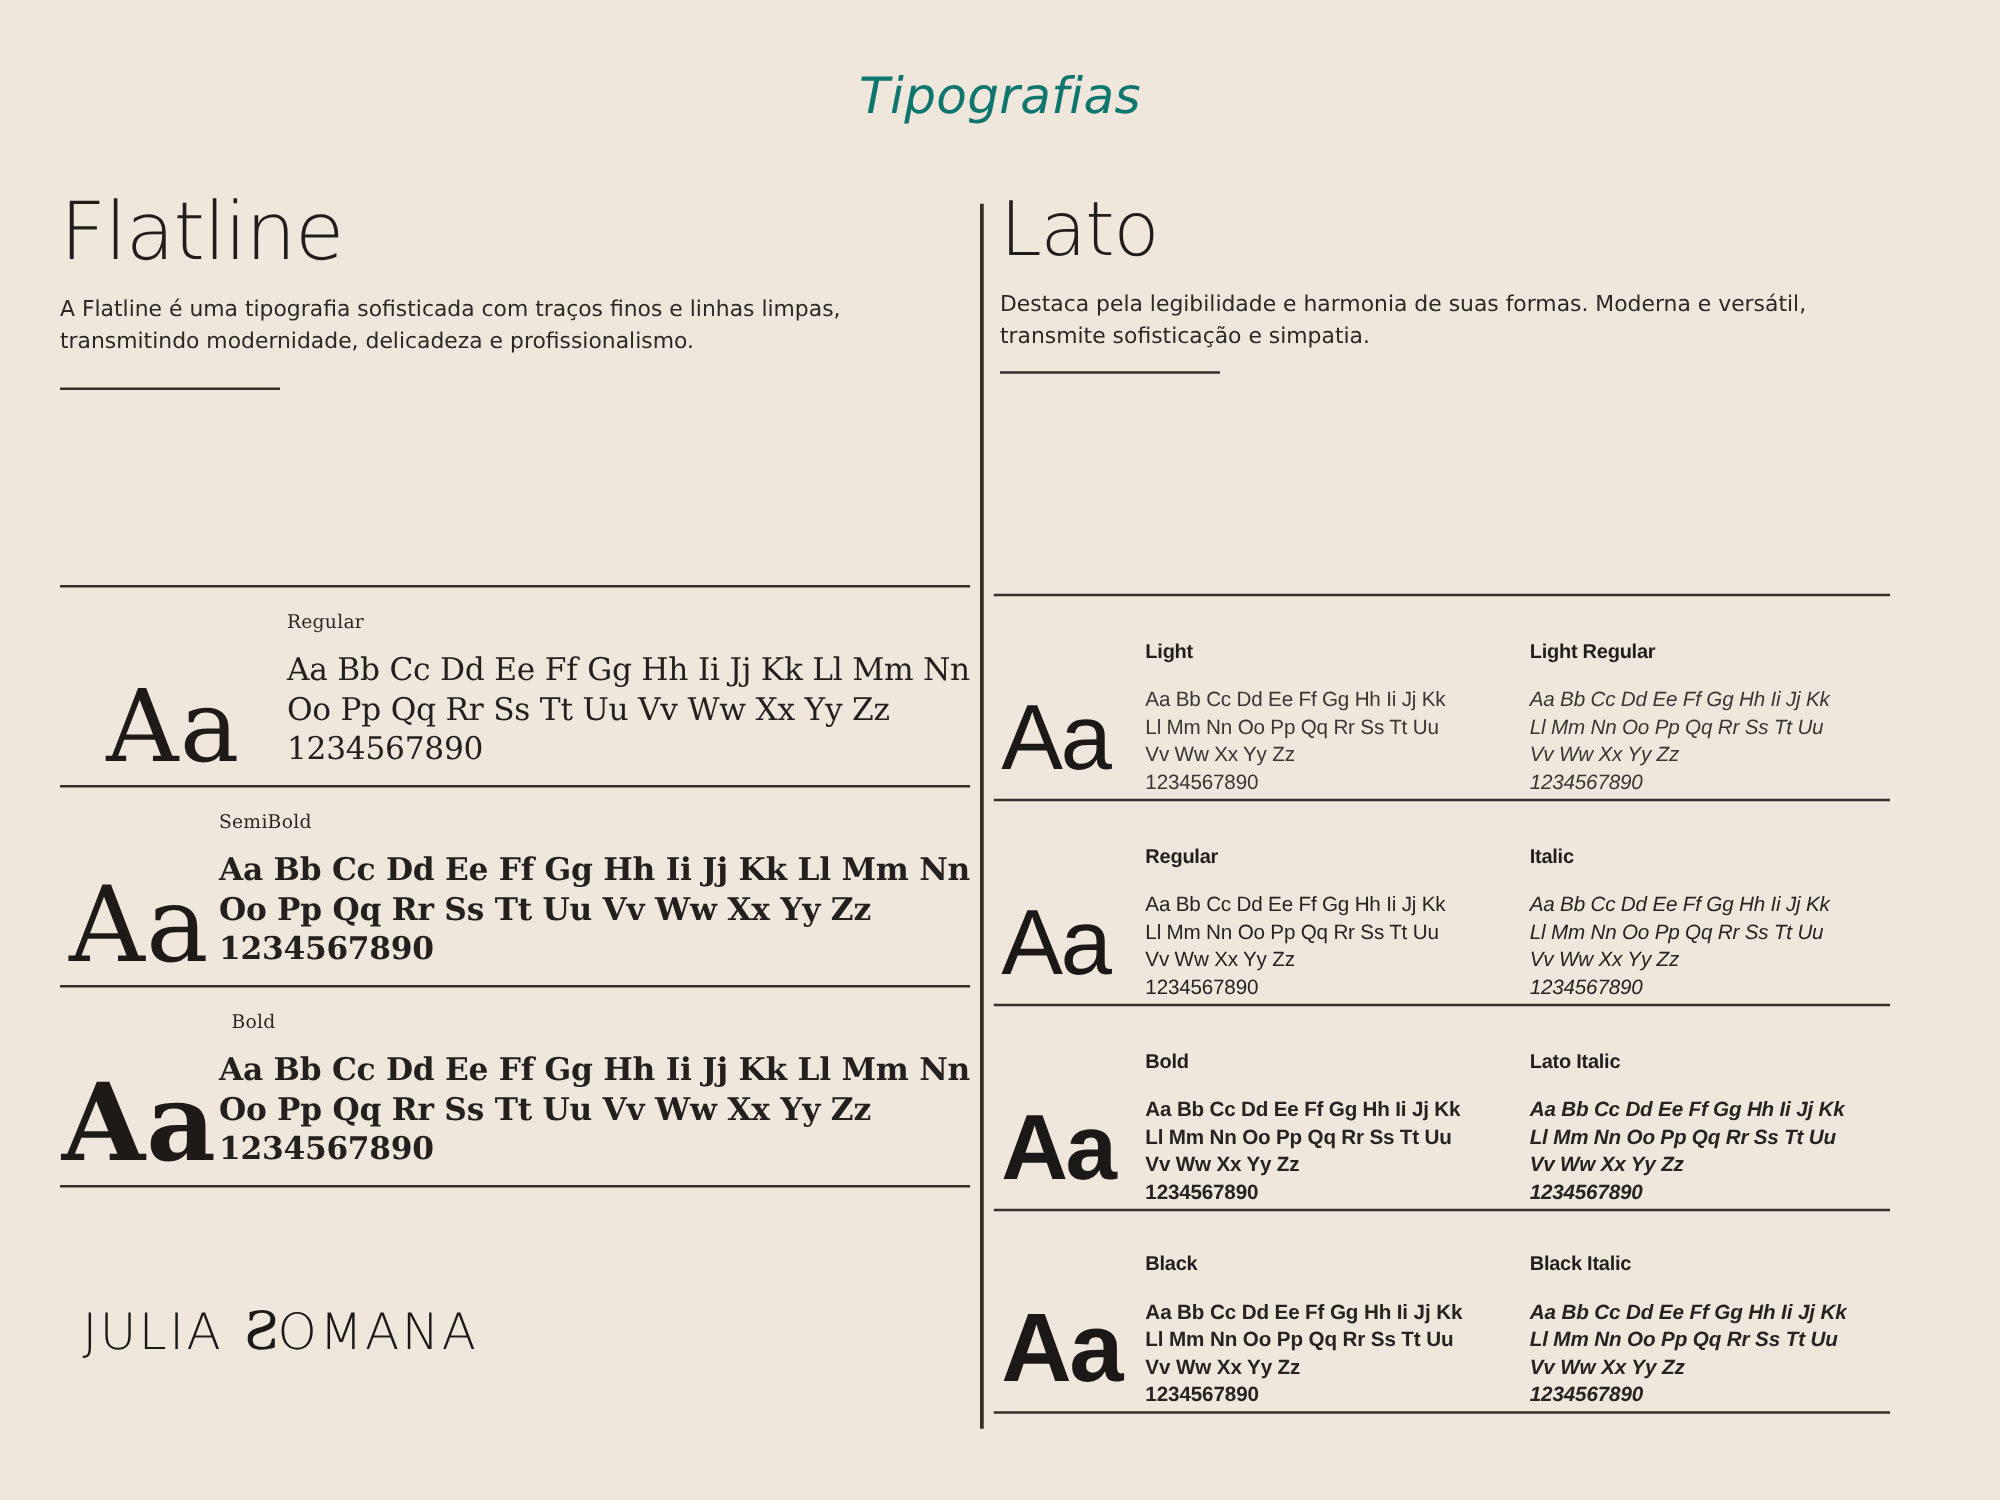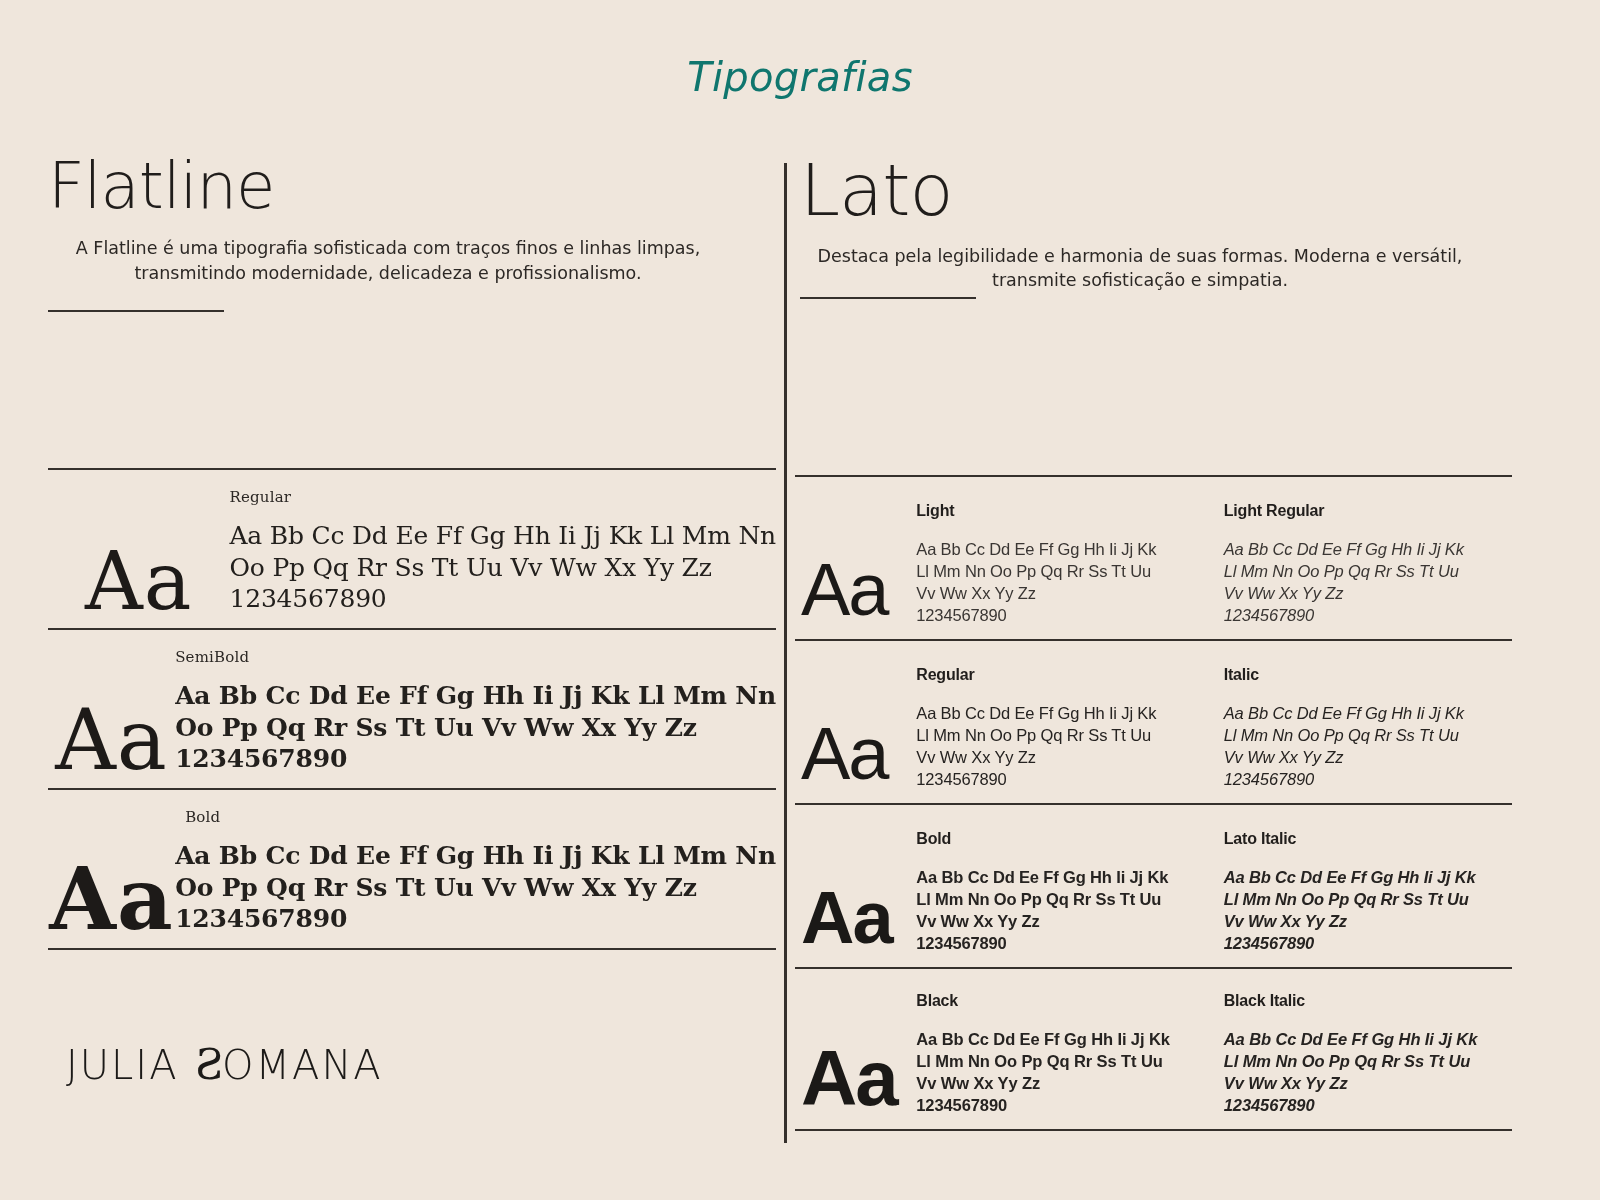--- a/index.html
+++ b/index.html
@@ -45,39 +45,38 @@
   .col {
     position: absolute;
     top: 155px;
   }
   .col-left  { left: 48px;  width: 728px; }
   .col-right { left: 800px; width: 712px; }
 
   .font-name {
     font-family: "DejaVu Sans", sans-serif;
     font-weight: 300;
-    font-size: 72px;
+    font-size: 60px;
     line-height: 0.98;
     letter-spacing: -1px;
     color: #201d1b;
     margin: 0 0 18px 0;
     white-space: nowrap;
   }
   .col-left .font-name { font-size: 64px; }
 
   .font-desc {
     font-family: "DejaVu Sans", sans-serif;
     font-weight: 400;
     font-size: 17.5px;
     line-height: 1.42;
     color: #2c2825;
     margin: 0;
     max-width: 680px;
     position: relative;
-    text-align: center;
   }
   .desc-rule {
     position: absolute;
     height: 2px;
     background: #35302c;
   }
   .rule-left  { left: 48px;  top: 310px; width: 176px; }
   .rule-right { left: 800px; top: 297px; width: 176px; }
 
   
@@ -157,21 +156,21 @@
     padding-left: 6px;
     letter-spacing: -2px;
   }
   .spec-right .glyph.w-light   { font-weight: 300; }
   .spec-right .glyph.w-regular { font-weight: 400; }
   .spec-right .glyph.w-bold    { font-weight: 700; }
   .spec-right .glyph.w-black   { font-weight: 700; font-size: 78px; }
 
   .spec-right .variant {
     width: 320px;
-    padding-bottom: 13px;
+    padding-bottom: 2px;
   }
   .spec-right .variant.second { width: 300px; }
   .spec-right .weight-label {
     font-family: "Liberation Sans", sans-serif;
     font-size: 16px;
     font-weight: 700;
     color: #211e1c;
     margin-bottom: 18px;
     letter-spacing: -0.2px;
   }

